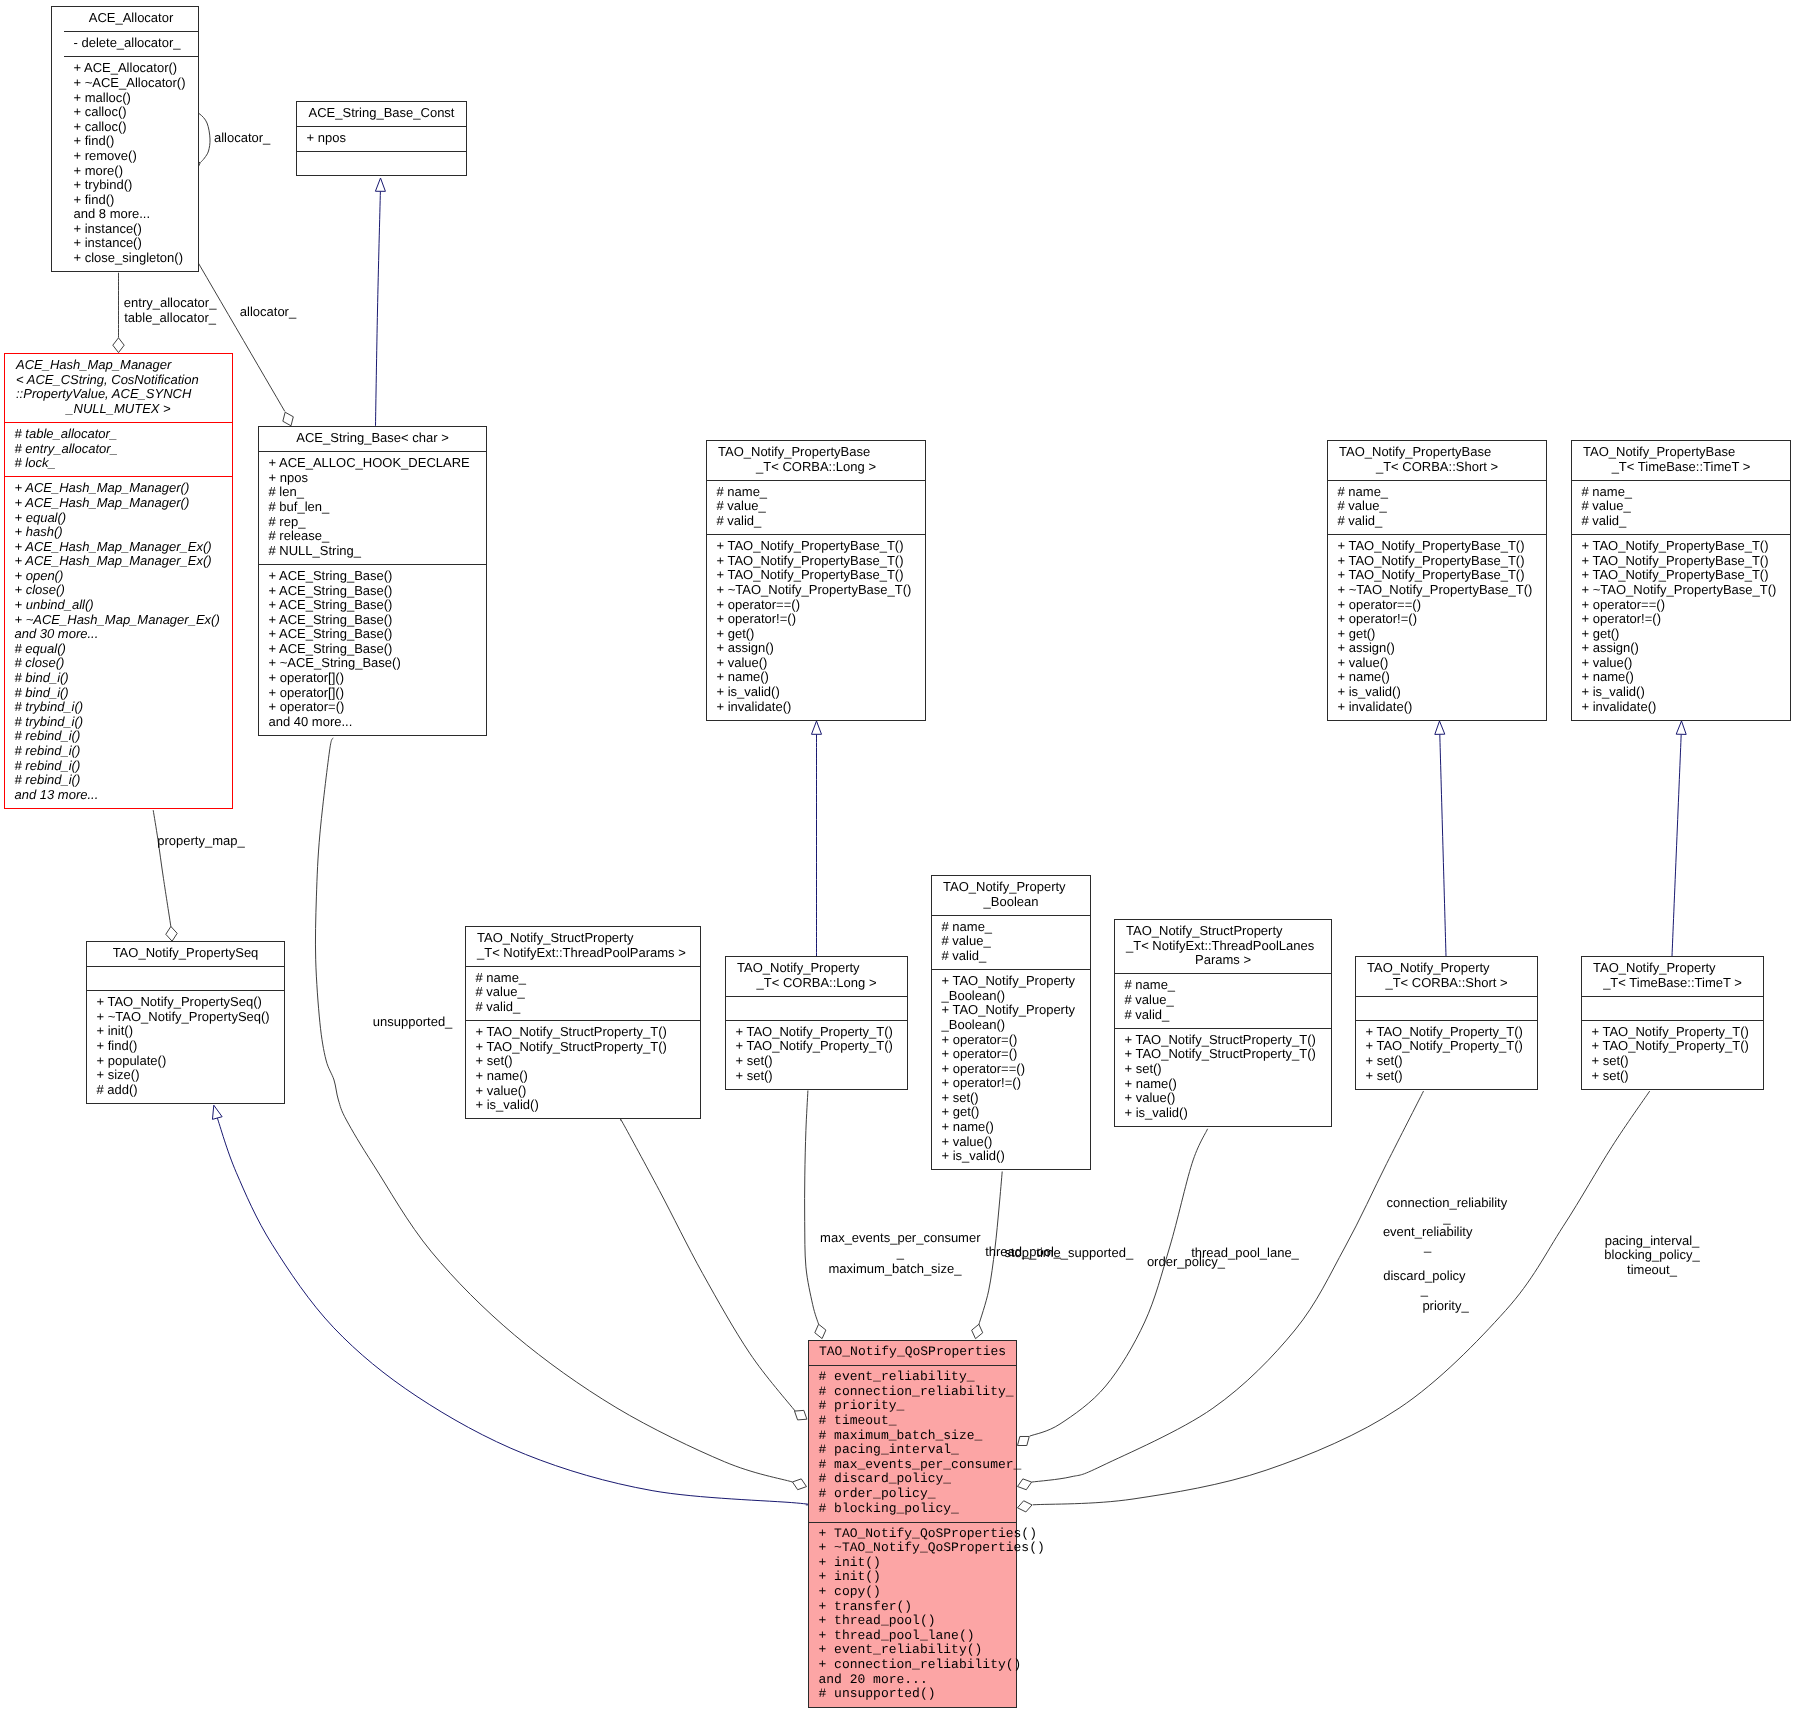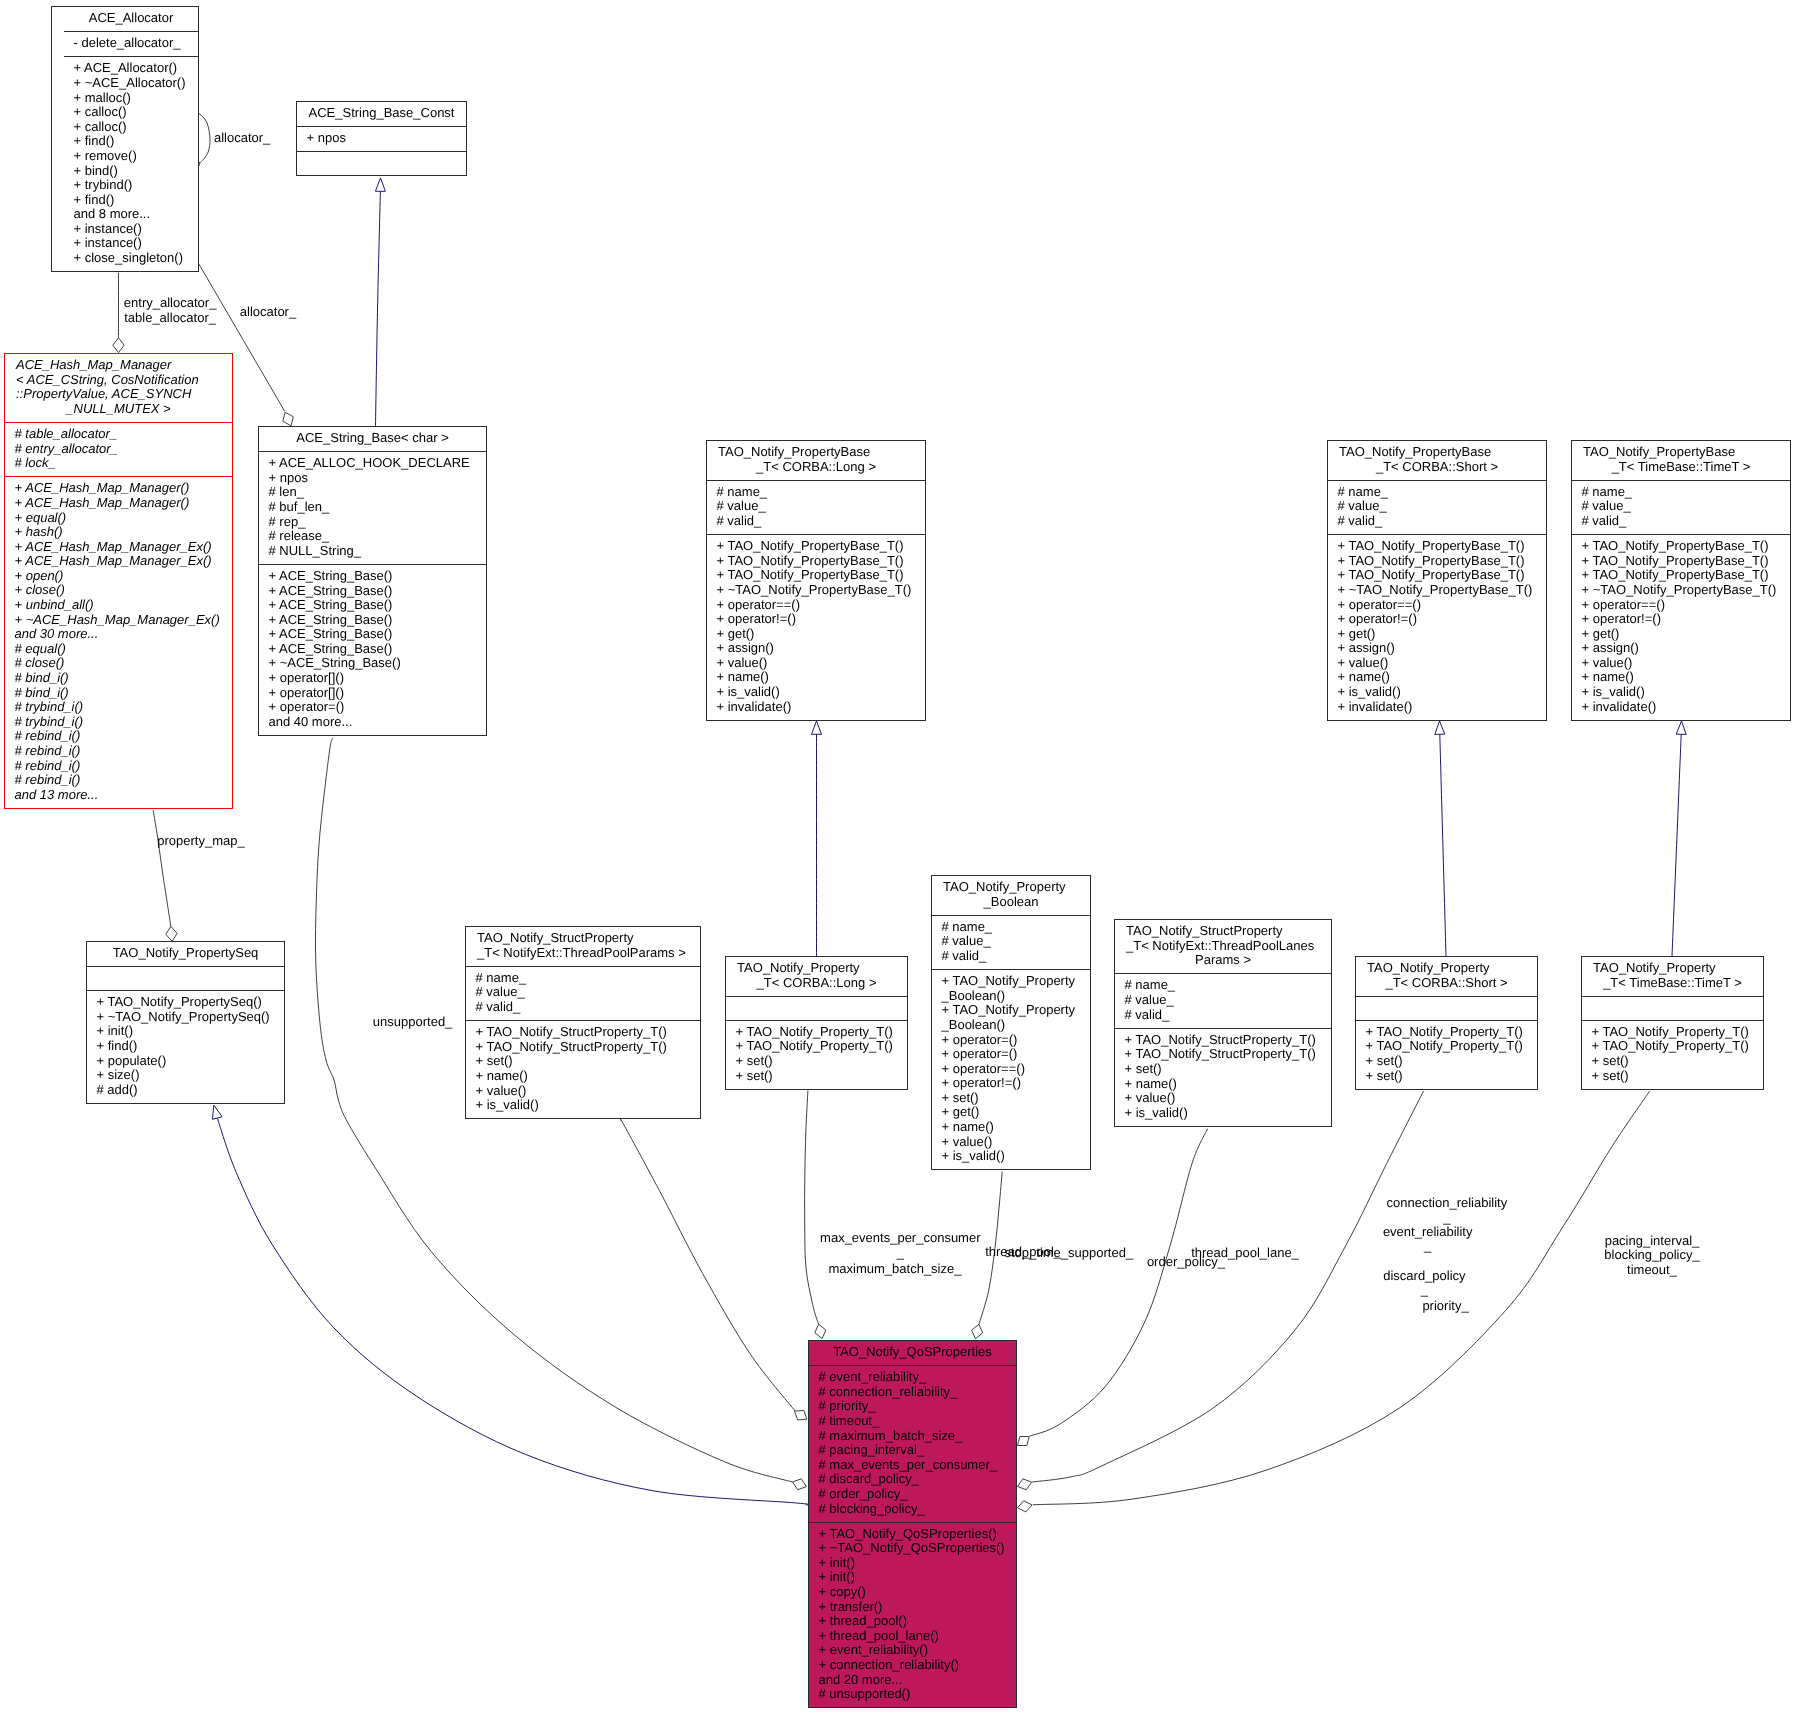--- a/index.html
+++ b/index.html
@@ -1,20 +1,20 @@
 <!DOCTYPE html>
 <html><head>
 <meta charset="utf-8">
 <style>
   html,body{margin:0;padding:0;background:#ffffff;}
   #canvas{position:relative;width:1797px;height:1715px;overflow:hidden;
           font-family:"Liberation Sans",sans-serif;font-size:13px;color:#000;-webkit-font-smoothing:antialiased;text-rendering:geometricPrecision;}
   .node{position:absolute;box-sizing:border-box;background:#fff;border:1px solid #2b2b2b;z-index:5;}
   .node.red{border-color:#ff0000;font-style:italic;}
-  .node.focus{background:#be185d;}
+  .node.focus{background:#fca5a5;font-family:Liberation Mono, monospace;}
   .sect{box-sizing:border-box;padding:4.2px 2px 5.3px 9.5px;line-height:14.6px;}
   .sect+.sect{border-top:1px solid #2b2b2b;}
   .node.red .sect+.sect{border-top-color:#ff0000;}
   .sect.ttl{text-align:center;padding-left:0;padding-right:0;}
   .sect.ttl .row.l{text-align:left;padding-left:11px;}
   .row{white-space:pre;}
   svg.edges{position:absolute;left:0;top:0;width:1797px;height:1715px;z-index:1;}
   .lbl{position:absolute;line-height:14.6px;white-space:pre;z-index:4;}
 </style>
 </head>
@@ -98,21 +98,21 @@
           <div class="row">- delete_allocator_</div>
         </div>
         <div class="sect">
           <div class="row">+ ACE_Allocator()</div>
           <div class="row">+ ~ACE_Allocator()</div>
           <div class="row">+ malloc()</div>
           <div class="row">+ calloc()</div>
           <div class="row">+ calloc()</div>
           <div class="row">+ find()</div>
           <div class="row">+ remove()</div>
-          <div class="row">+ bind()</div>
+          <div class="row">+ more()</div>
           <div class="row">+ trybind()</div>
           <div class="row">+ find()</div>
           <div class="row">and 8 more...</div>
           <div class="row">+ instance()</div>
           <div class="row">+ instance()</div>
           <div class="row">+ close_singleton()</div>
         </div>
       </div>
       <div class="node" style="left: 296px; top: 101px; width: 171px;">
         <div class="sect ttl">

